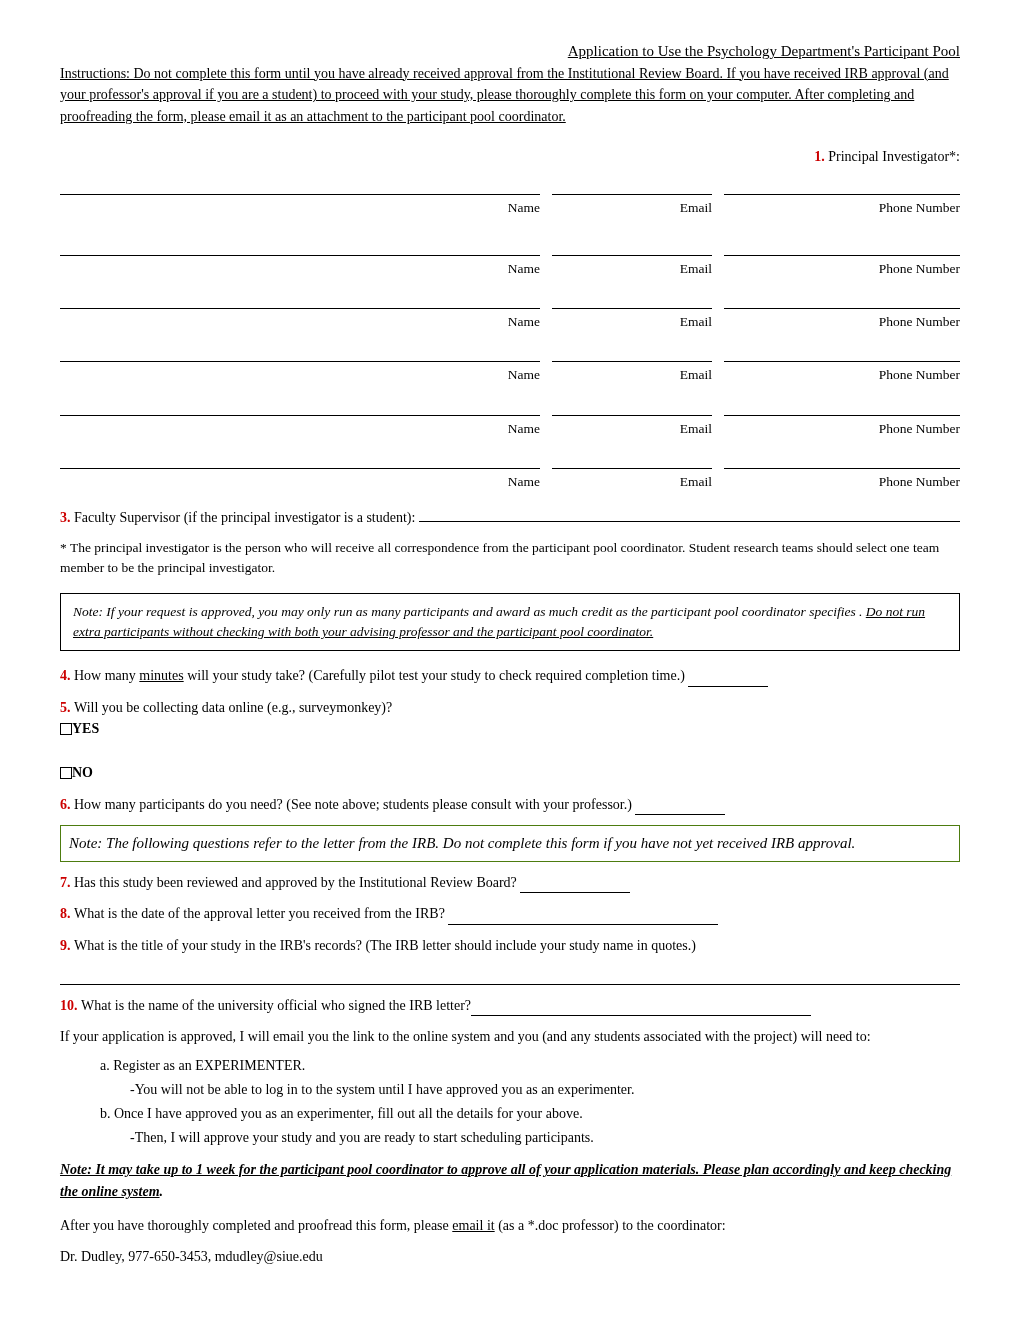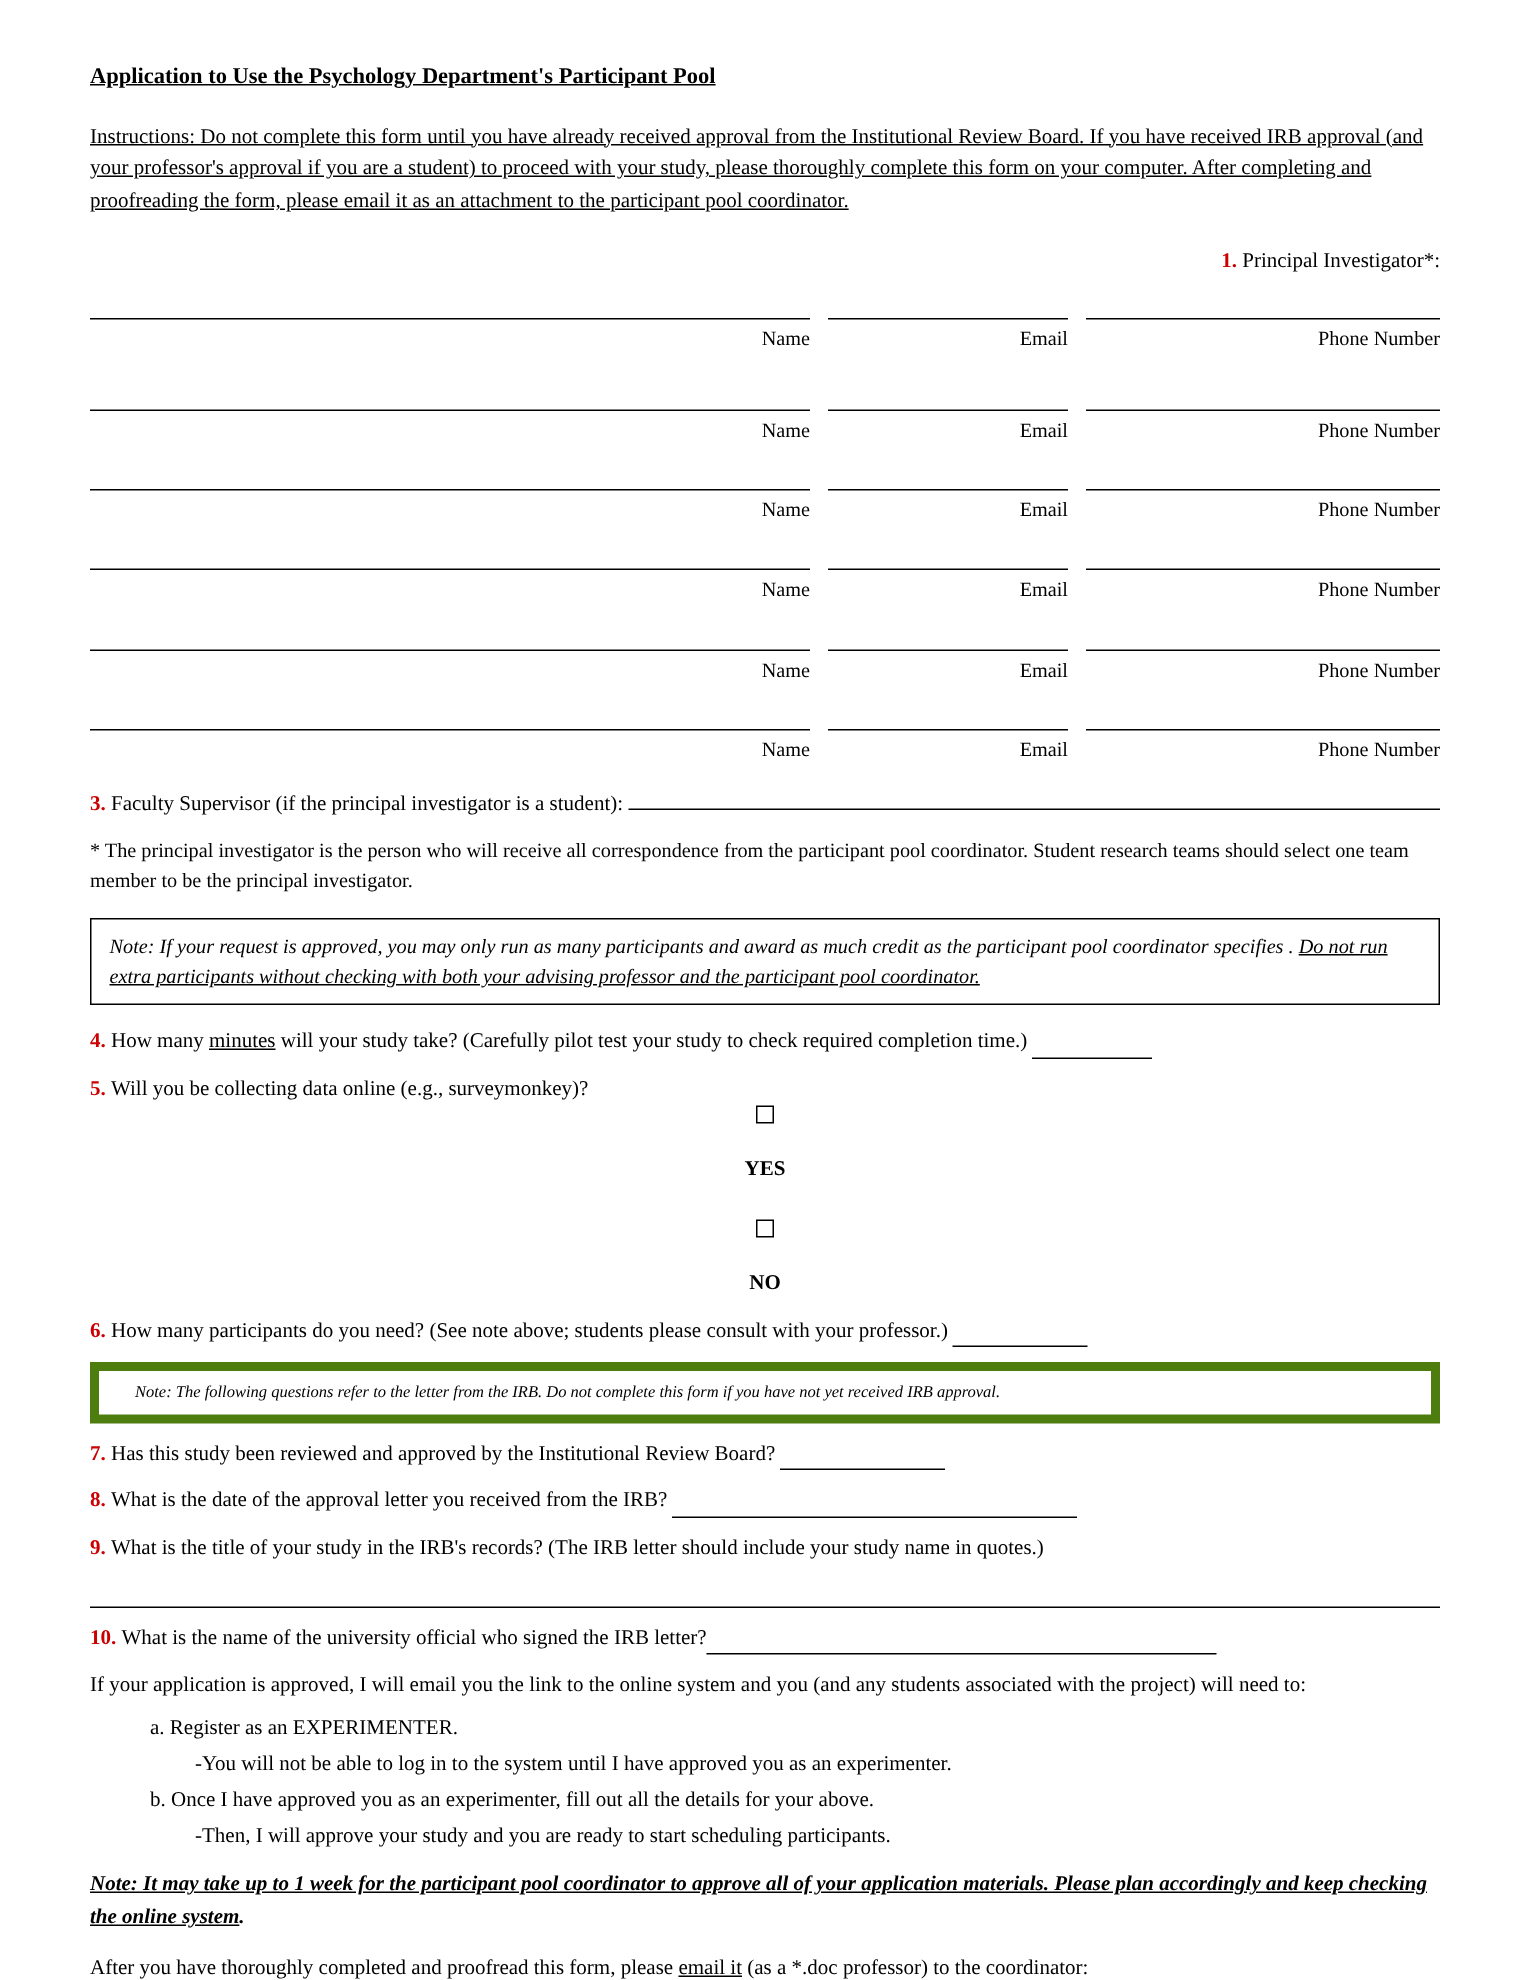--- a/index.html
+++ b/index.html
@@ -13,24 +13,23 @@
       font-size: 14px;
       background: #fff;
       color: #000;
       width: 1020px;
       min-height: 1320px;
       padding: 40px 60px;
       line-height: 1.5;
     }
 
     .page-title {
-      text-align: left;
-      font-weight: bold;
-      text-decoration: underline;
-      margin-bottom: 18px;
+      text-align: right;
+      font-weight: normal;
+      text-decoration: underline;
       font-size: 15px;
     }
 
     .instructions {
       margin-bottom: 18px;
       font-size: 14px;
       line-height: 1.55;
     }
 
     .instructions span {
@@ -125,36 +124,35 @@
       display: inline-block;
       border-bottom: 1px solid #000;
       min-width: 80px;
       height: 16px;
       vertical-align: bottom;
     }
 
     .checkbox-item {
       display: flex;
       align-items: center;
-      gap: 20px;
-      flex-direction: column;
+      gap: 0;
     }
 
     .checkbox-square {
       display: inline-block;
       width: 12px;
       height: 12px;
       border: 1.5px solid #000;
     }
 
     .note-italic-box {
-      border: 6px solid #4d7c0f;
-      padding: 6px 24px;
+      border: 1px solid #4d7c0f;
+      padding: 6px 8px;
       font-style: italic;
-      font-size: 11px;
+      font-size: 15px;
       margin-bottom: 10px;
     }
 
     .long-line {
       border-bottom: 1px solid #000;
       width: 100%;
       height: 18px;
       margin-bottom: 10px;
     }
 

